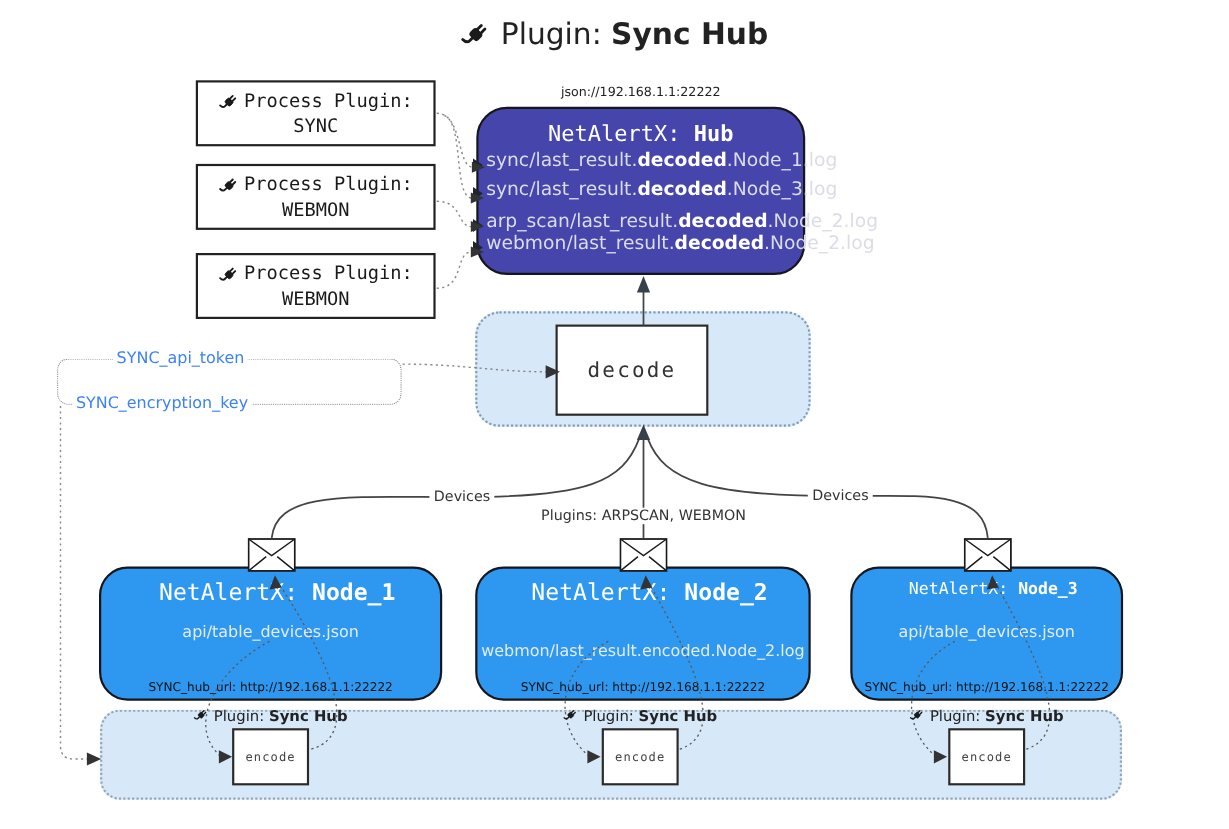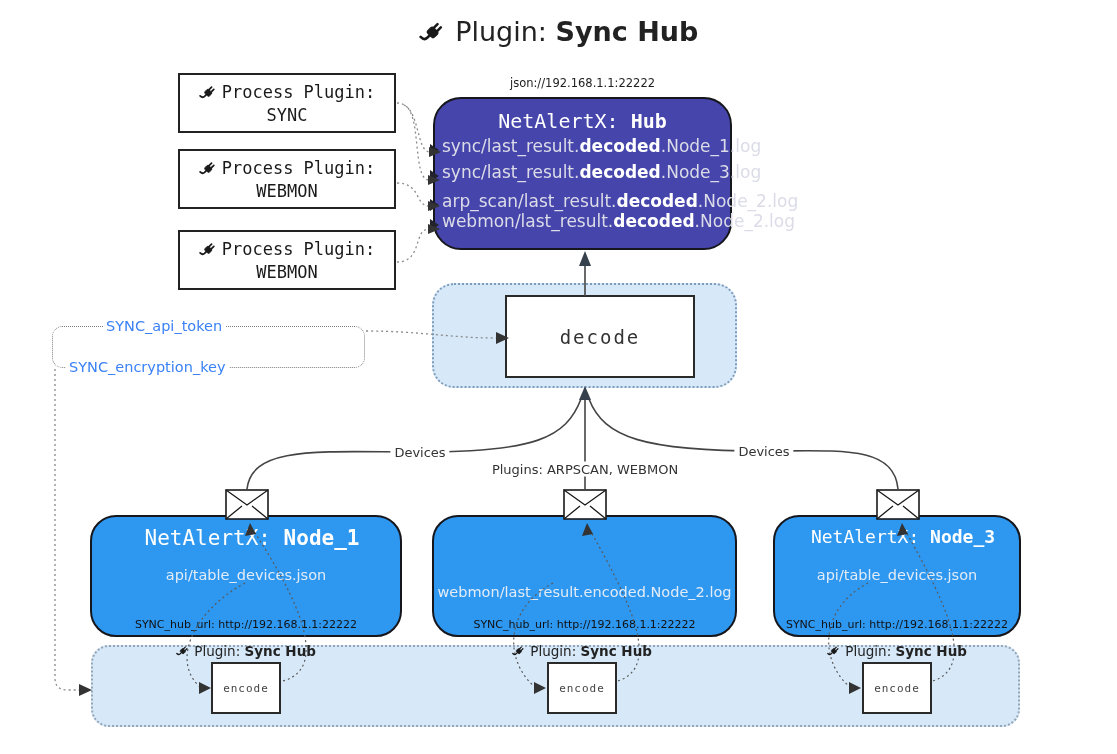--- a/index.html
+++ b/index.html
@@ -23,21 +23,21 @@
   .tri-right{width:0;height:0;border-top:6px solid transparent;border-bottom:6px solid transparent;
              border-left:9px solid #23232d;margin-right:3px;margin-left:-5px;flex:0 0 auto;}
   
   .pbox{left:178px;width:218px;height:60px;background:#fff;border:2px solid #222;
         box-sizing:border-box;text-align:center;font-size:17px;}
   .pbox .l1{margin-top:7px;display:flex;justify-content:center;align-items:center;gap:4px;}
   .pbox .l2{margin-top:3px;}
   
   .decode-wrap{left:432px;top:283px;width:305px;height:105px;background:#d7e9f9;
                border:2px dotted #7d9cba;border-radius:22px;box-sizing:border-box;}
-  .decode-box{left:505px;top:295px;width:190px;height:83px;background:#fff;border:2px solid #2a2a2a;
+  .decode-box{left:505px;top:295px;width:139px;height:83px;background:#fff;border:2px solid #2a2a2a;
               box-sizing:border-box;display:flex;align-items:center;justify-content:center;
               font-size:19px;color:#333;letter-spacing:2px;}
   
   .token-rect{left:52px;top:326px;width:313px;height:42px;border:1.5px dotted #808080;
               border-radius:10px;box-sizing:border-box;}
   .setting-label{font-size:14.5px;color:#3b82f6;background:#fff;padding:0 3px;white-space:nowrap;}
   
   .edge-label{font-size:13px;color:#333;background:#fff;padding:0 4px;white-space:nowrap;
               transform:translate(-50%,-50%);z-index:6;}
   
@@ -166,26 +166,29 @@
 
   <div class="abs node" style="left:90px;top:515px;width:312px;height:122px;">
     <div class="abs node-title mono">
       <span>NetAlertX: </span><b>Node_1</b>
     </div>
     <div class="abs node-line" style="top:50px;">api/table_devices.json</div>
     <div class="abs node-url" style="top:101px;">SYNC_hub_url: http://192.168.1.1:22222</div>
   </div>
 
   <div class="abs node" style="left:432px;top:515px;width:305px;height:122px;">
+    <div class="abs node-title mono">
+      <span>NetAlertX: </span><b>Node_2</b>
+    </div>
     <div class="abs node-line" style="top:67px;">webmon/last_result.encoded.Node_2.log</div>
     <div class="abs node-url" style="top:101px;">SYNC_hub_url: http://192.168.1.1:22222</div>
   </div>
 
   <div class="abs node" style="left:773px;top:515px;width:248px;height:122px;">
-    <div class="abs node-title mono" style="font-size:18px;">
+    <div class="abs node-title mono" style="font-size:15px;">
       <span>NetAlertX: </span><b>Node_3</b>
     </div>
     <div class="abs node-line" style="top:50px;">api/table_devices.json</div>
     <div class="abs node-url" style="top:101px;">SYNC_hub_url: http://192.168.1.1:22222</div>
   </div>
 
   <svg class="abs envelope" style="left:225px;top:489px;" width="44" height="31" viewBox="0 0 44 31">
     <rect x="1" y="1" width="42" height="29" fill="#fff" stroke="#1a1a1a" stroke-width="1.6"></rect>
     <path d="M1,1 L22,16 L43,1 M1,30 L17,17 M43,30 L27,17" fill="none" stroke="#1a1a1a" stroke-width="1.3"></path>
   </svg>

